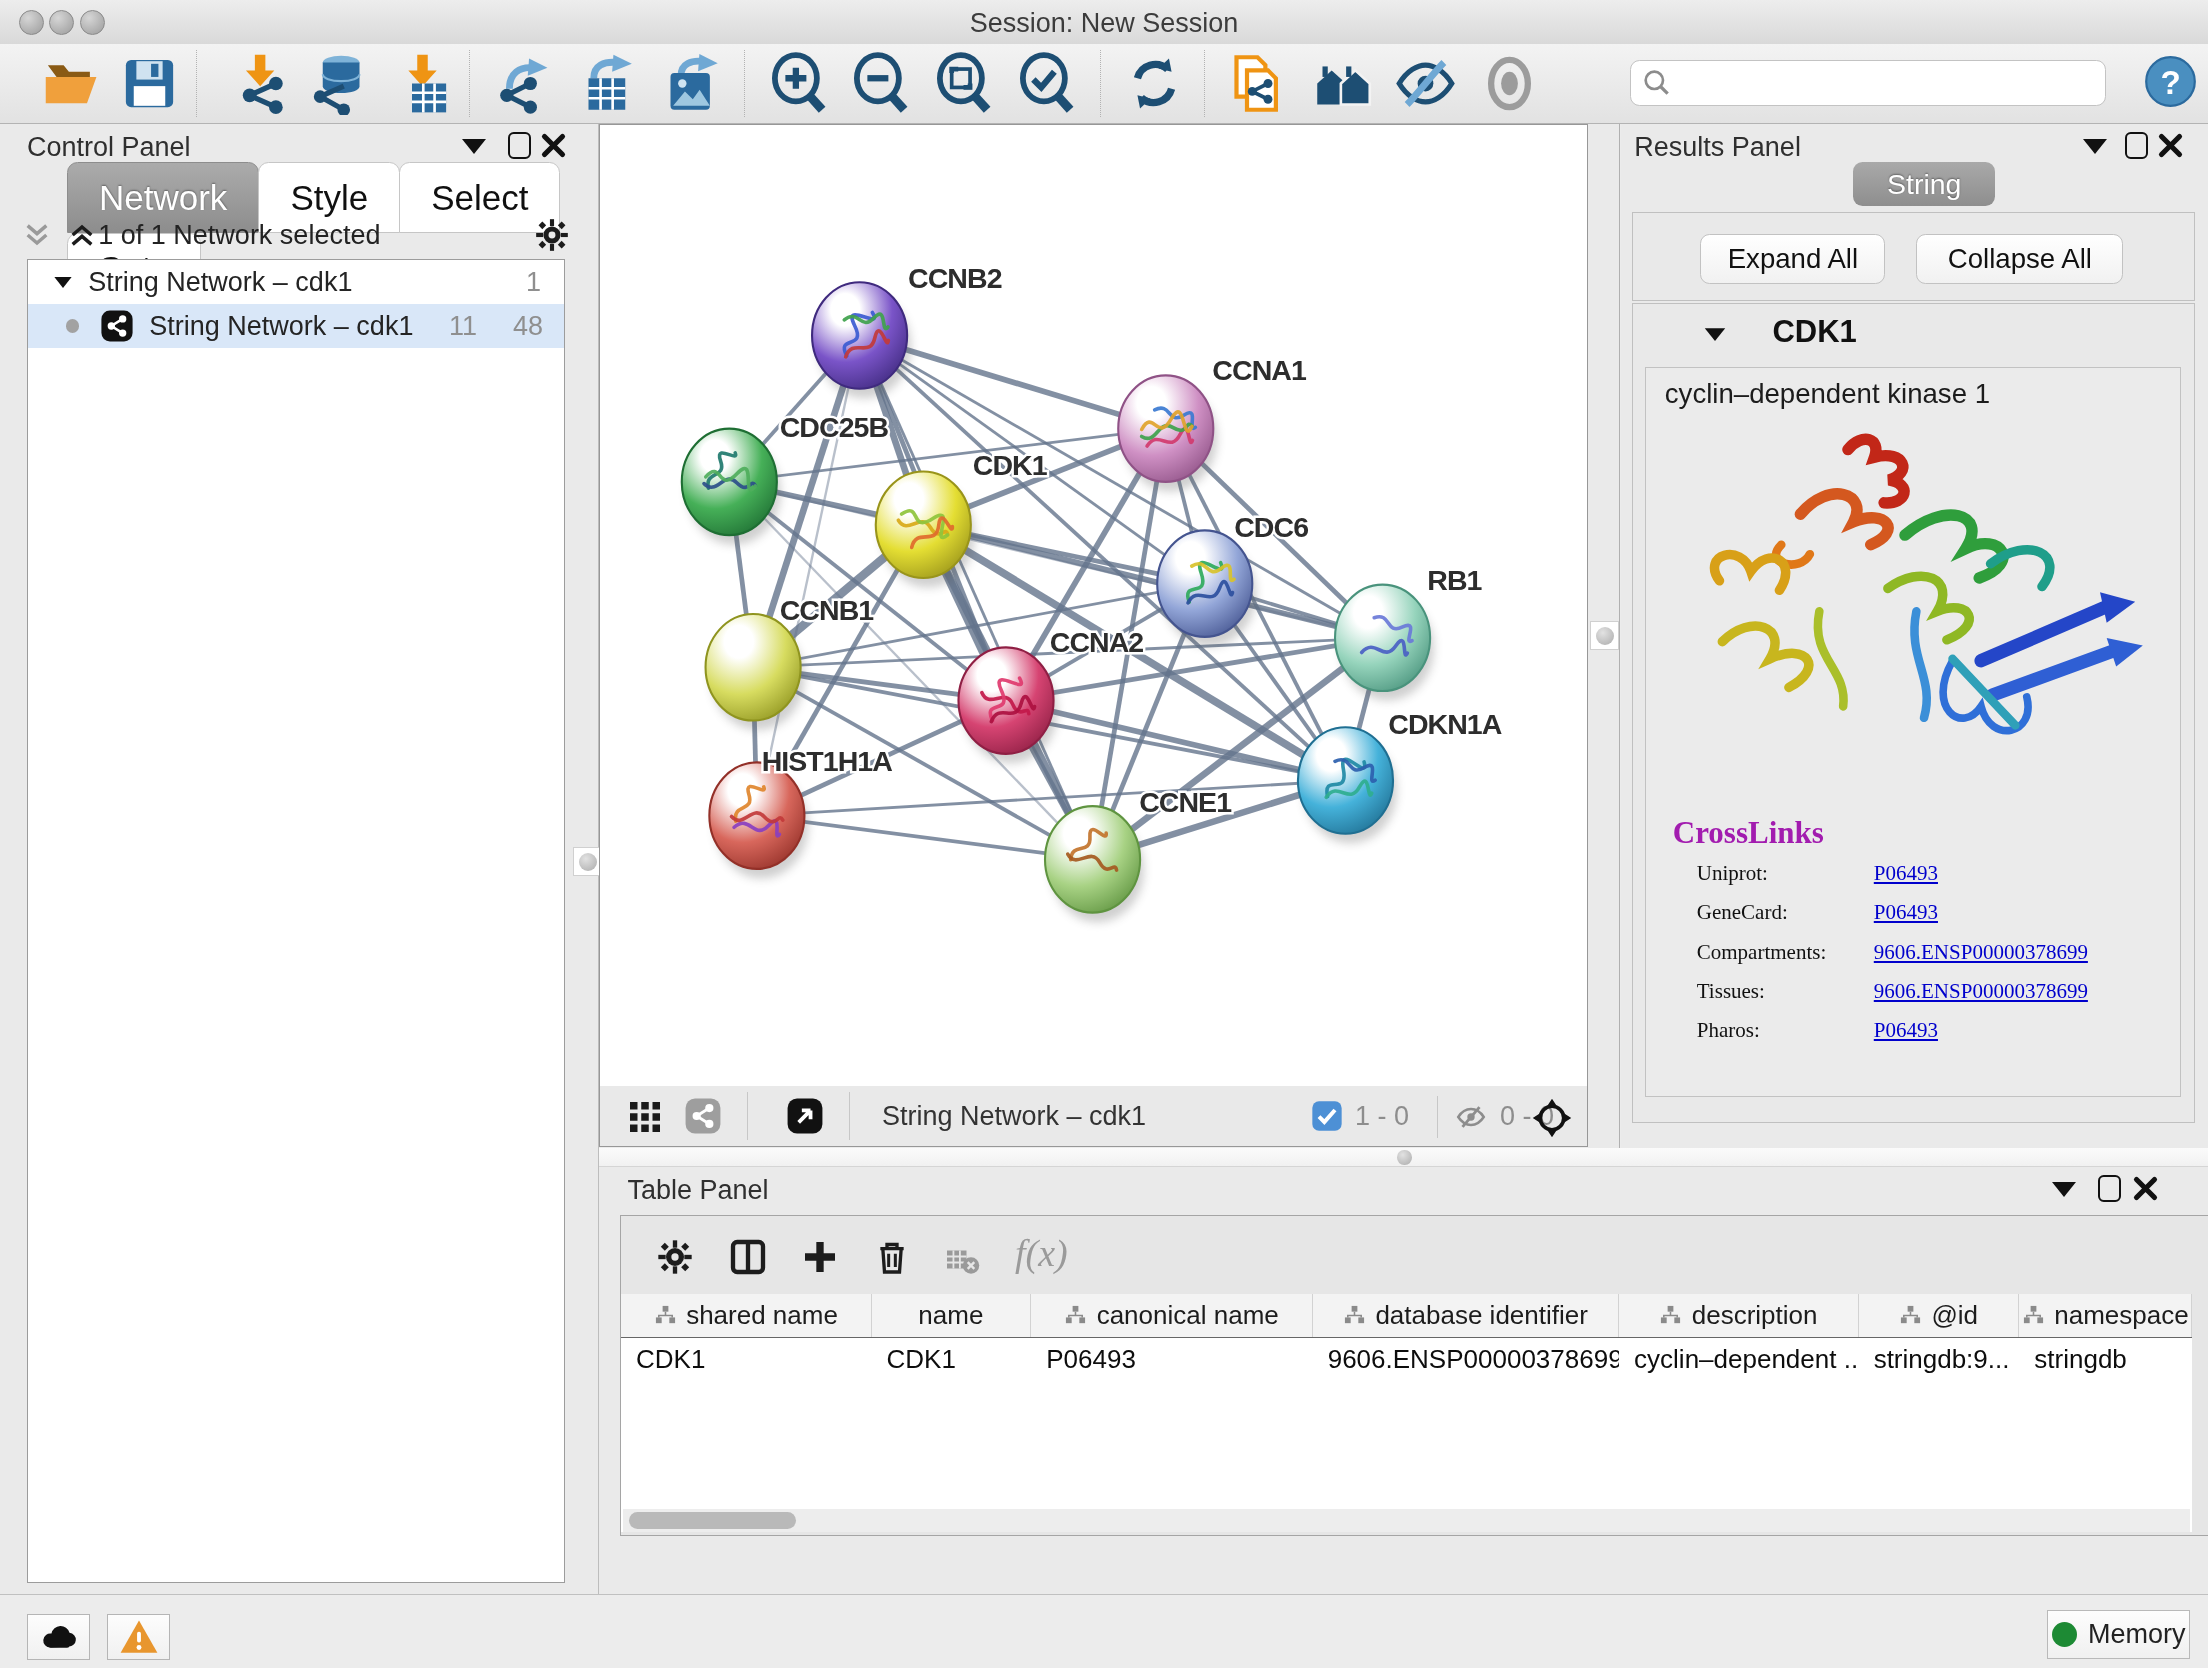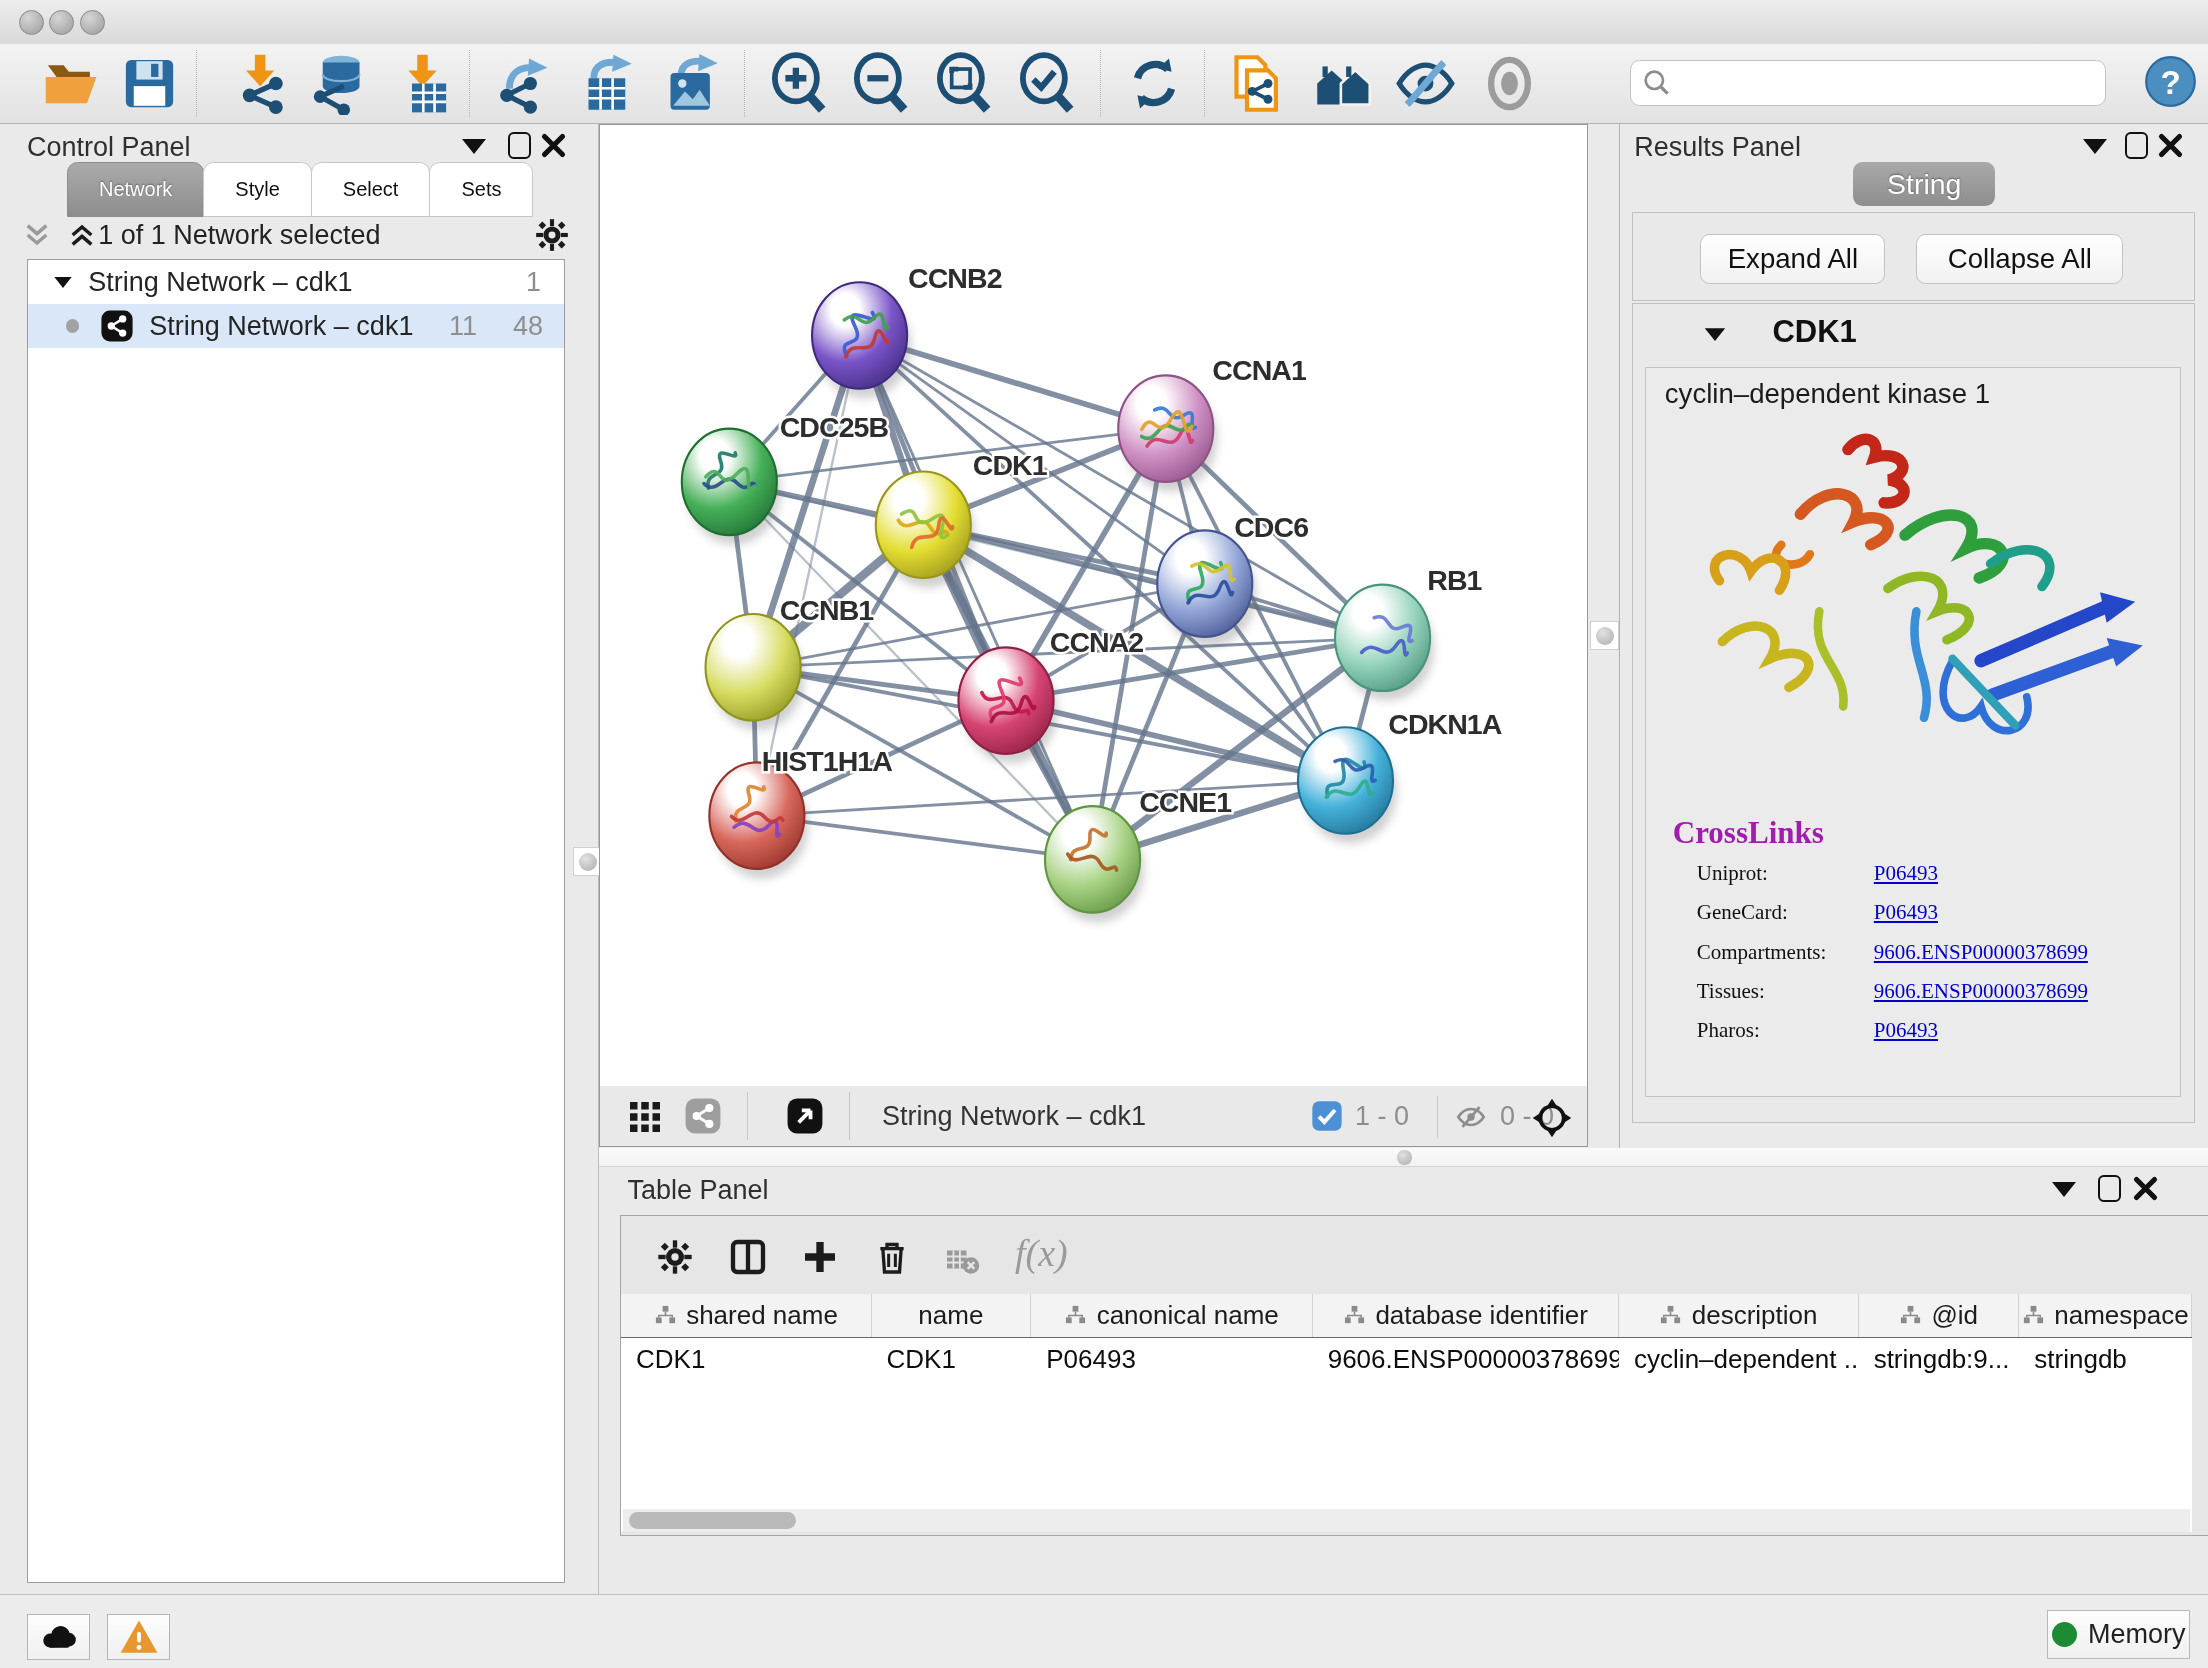--- a/index.html
+++ b/index.html
@@ -20,22 +20,22 @@
     background:linear-gradient(#f3f3f3,#e2e2e2);border-bottom:1.9px solid #b3b3b3;box-sizing:border-box;}
   .tbtn{width:63px;height:63px;top:7.6px;}
   .tsep{top:5.7px;width:0;height:67px;border-left:1.9px dotted #b2b2b2;}
   #search-box{left:1630px;top:16px;width:476px;height:46px;background:#fff;
     border:1.9px solid #c3c3c3;border-radius:9.5px;box-sizing:border-box;display:flex;align-items:center;padding-left:9.5px;}
 
   
   .panel-title{font-size:27px;color:#2f2f2f;}
   .ph-tri{width:0;height:0;border-left:12.4px solid transparent;border-right:12.4px solid transparent;border-top:15px solid #111;}
   .ph-box{width:23px;height:27px;border:2.9px solid #111;border-radius:5.7px;box-sizing:border-box;}
-  .tab{height:45px;line-height:45px;padding:4px 31px;background:#fff;border:1px solid #c6c6c6;
-       border-radius:10.5px 10.5px 0 0;font-size:20px;color:#101010;display:inline-block;margin-right:-1px;}
+  .tab{height:45px;line-height:45px;padding:12px 31px;background:#fff;border:1px solid #c6c6c6;
+       border-radius:10.5px 10.5px 0 0;font-size:35px;color:#101010;display:inline-block;margin-right:-1px;}
   .tab.selected{background:linear-gradient(#ababab,#8d8d8d);border-color:#8d8d8d;color:#fff;text-shadow:0 -1px 1.9px rgba(0,0,0,.4);}
   .btn{background:linear-gradient(#ffffff,#f1f1f1);border:1.9px solid #c2c2c2;border-radius:9.5px;
        font-size:27.6px;color:#111;display:flex;align-items:center;justify-content:center;}
   .grip{background:#fff;border:1px solid #d0d0d0;display:flex;align-items:center;justify-content:center;}
   .grip i{width:18px;height:18px;border-radius:50%;background:radial-gradient(circle at 38% 32%,#e2e2e2,#ababab);display:block;}
 
   
   #control-panel{left:0;top:124px;width:599px;height:1470px;background:#eaeaea;
     border-right:1.9px solid #bdbdbd;box-sizing:border-box;}
   #cp-status{left:21px;top:88px;width:550px;height:46px;display:flex;align-items:center;font-size:27px;color:#222;}
@@ -85,20 +85,21 @@
     border:1.9px solid #b9b9b9;box-sizing:border-box;display:flex;align-items:center;justify-content:center;gap:11.4px;font-size:27px;}
   #memory-btn .dot{width:25px;height:25px;border-radius:50%;background:#1d8a34;}
 </style>
 </head>
 <body>
 
 <div class="abs" id="titlebar">
   <div class="abs light" style="left:19px"></div>
   <div class="abs light" style="left:49px"></div>
   <div class="abs light" style="left:80px"></div>
+  <div class="abs" id="win-title">Session: New Session</div>
 </div>
 
 <div class="abs" id="toolbar">
   <div class="abs tbtn" style="left:40px">
     <svg viewBox="0 0 24 24" width="63" height="63">
         <path d="M3 5h6l2 2.5h8v3H7z" fill="#8a5a14"></path>
         <path d="M2.2 9.5h19.3l-3.6 10H2.2z" fill="#f0a03c"></path>
       </svg>
     </div>
   <div class="abs tbtn" style="left:118px">

